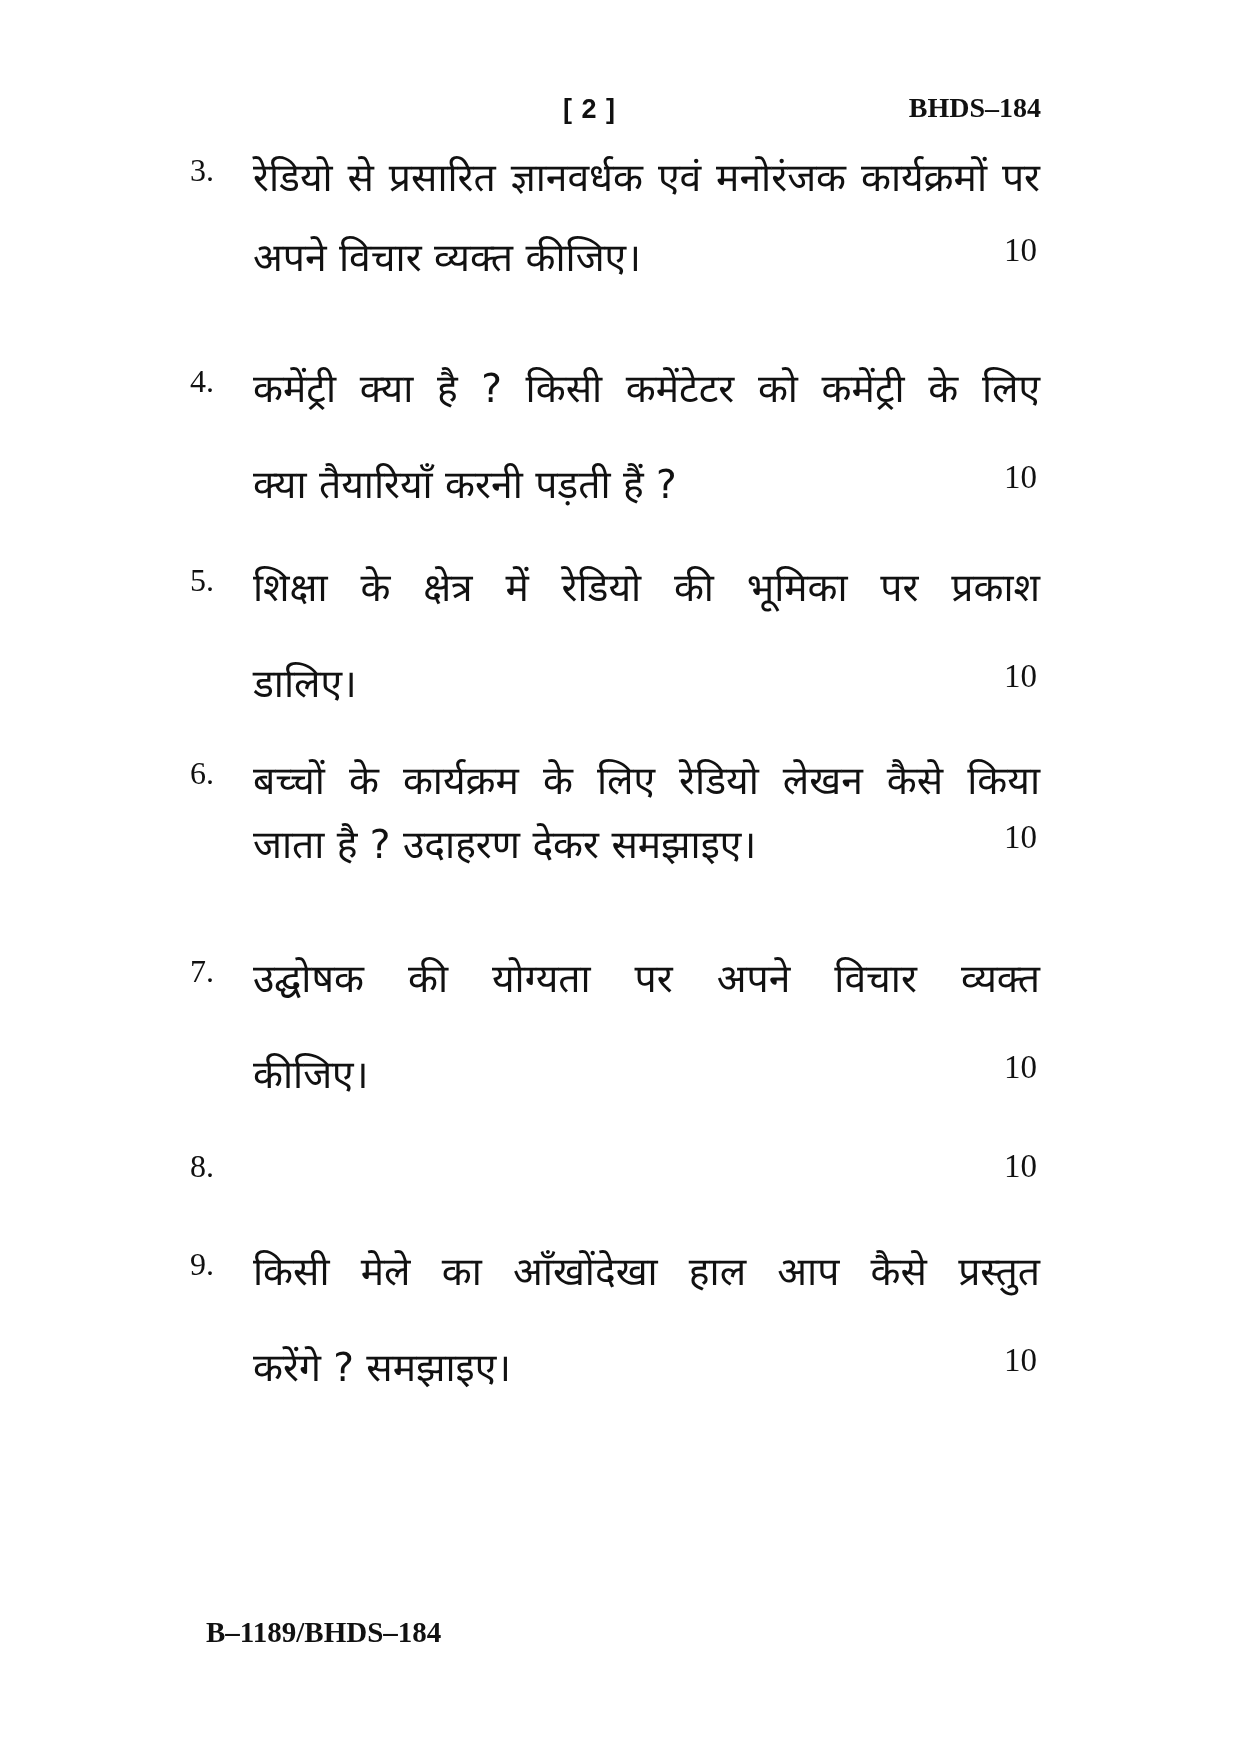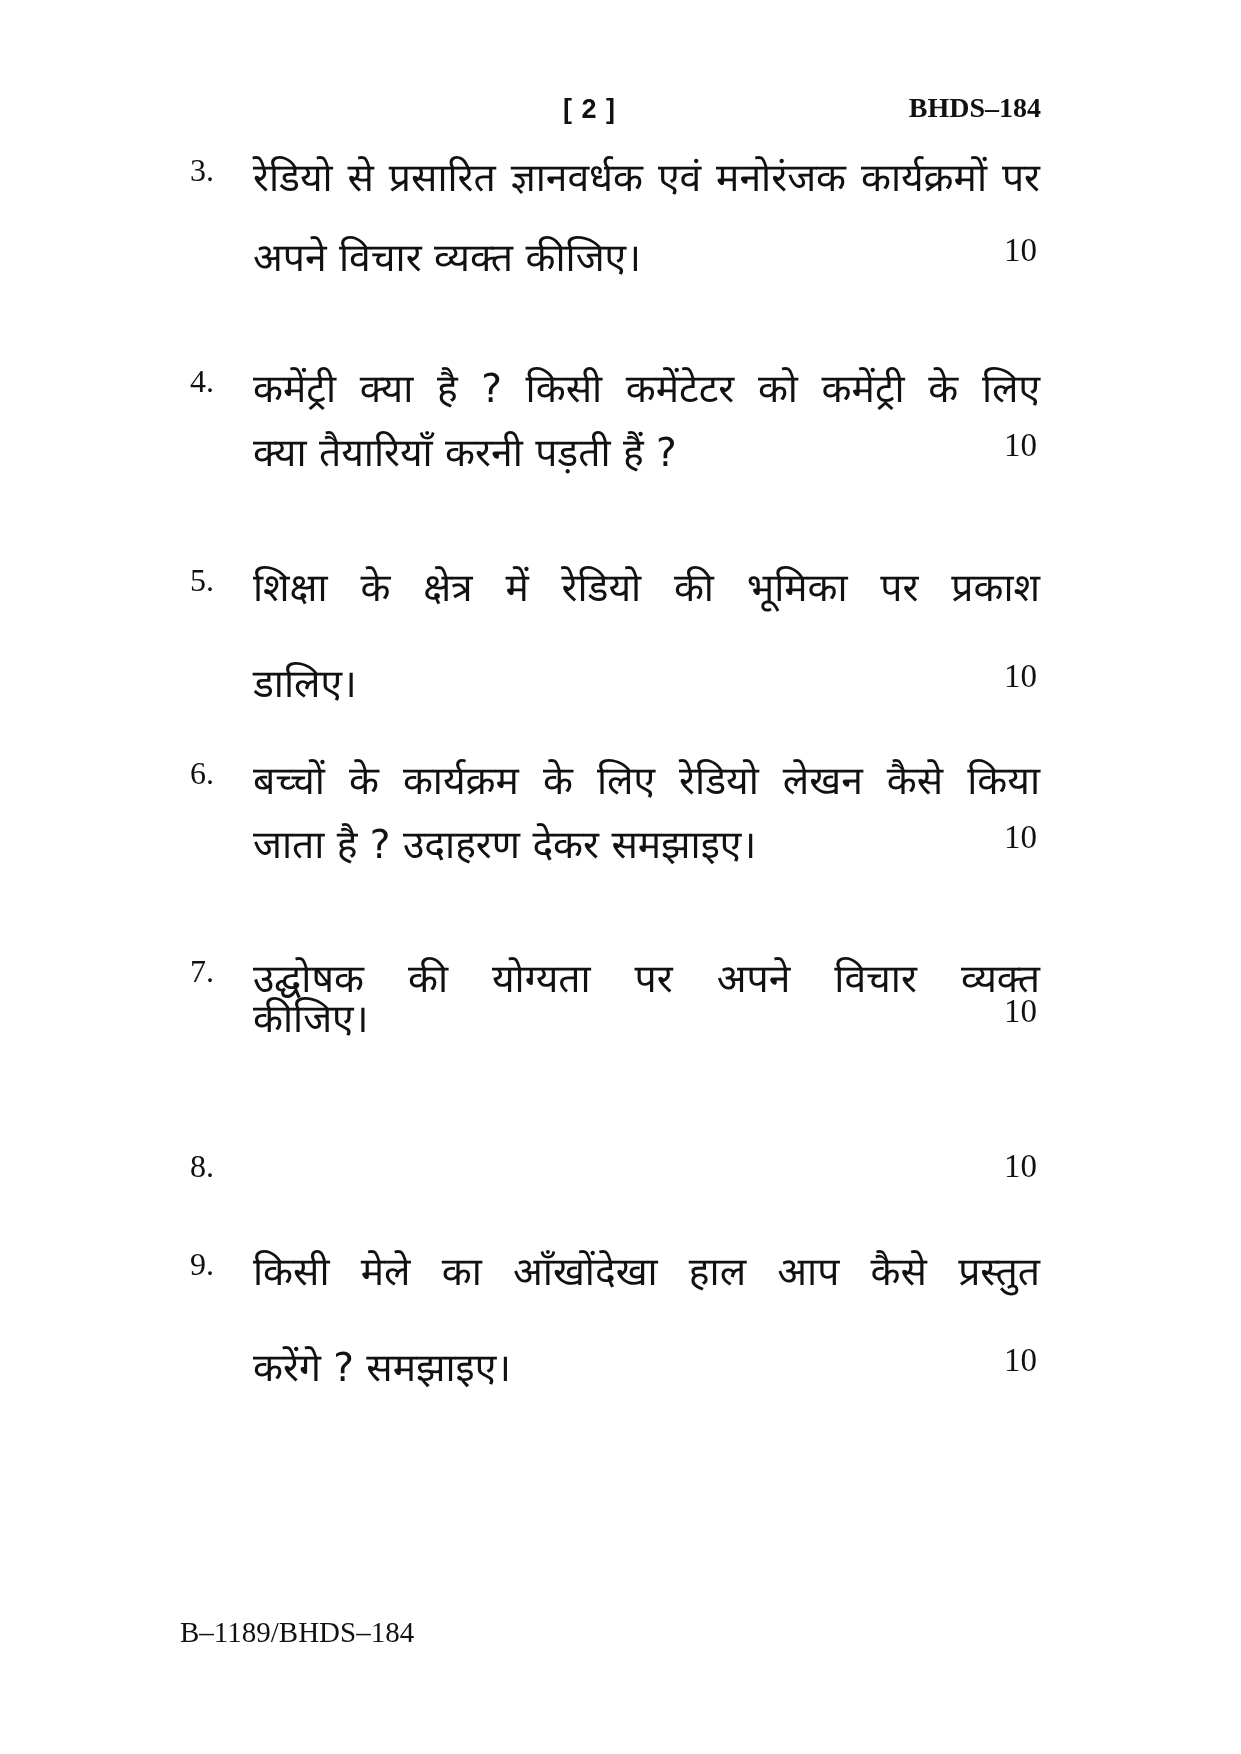--- a/index.html
+++ b/index.html
@@ -69,24 +69,24 @@
     }
     .q-marks {
       position: absolute;
       right: 13px;
       top: 0;
       font-family: "Liberation Serif", "DejaVu Serif", serif;
       font-size: 33px;
     }
     .footer-code {
       position: absolute;
-      left: 180px;
+      left: 206px;
       top: 1616px;
       font-family: "Liberation Serif", "DejaVu Serif", serif;
-      font-weight: normal;
+      font-weight: bold;
       font-size: 29px;
     }
   </style>
 </head>
 <body>
 
 <div class="page-number">[ 2 ]</div>
 <div class="paper-code-top">BHDS–184</div>
 
 <div class="question" style="top:150px;">
@@ -98,21 +98,21 @@
     <span class="q-text nojust">अपने विचार व्यक्त कीजिए।</span>
     <span class="q-marks">10</span>
   </div>
 </div>
 
 <div class="question" style="top:361px;">
   <div class="q-line">
     <span class="q-num">4.</span>
     <span class="q-text">कमेंट्री क्या है ? किसी कमेंटेटर को कमेंट्री के लिए</span>
   </div>
-  <div class="q-line" style="margin-top:24px;">
+  <div class="q-line" style="margin-top:56px;">
     <span class="q-text nojust">क्या तैयारियाँ करनी पड़ती हैं ?</span>
     <span class="q-marks">10</span>
   </div>
 </div>
 
 <div class="question" style="top:560px;">
   <div class="q-line">
     <span class="q-num">5.</span>
     <span class="q-text">शिक्षा के क्षेत्र में रेडियो की भूमिका पर प्रकाश</span>
   </div>
@@ -131,21 +131,21 @@
     <span class="q-text nojust">जाता है ? उदाहरण देकर समझाइए।</span>
     <span class="q-marks">10</span>
   </div>
 </div>
 
 <div class="question" style="top:951px;">
   <div class="q-line">
     <span class="q-num">7.</span>
     <span class="q-text">उद्घोषक की योग्यता पर अपने विचार व्यक्त</span>
   </div>
-  <div class="q-line" style="">
+  <div class="q-line" style="margin-top:56px;">
     <span class="q-text nojust">कीजिए।</span>
     <span class="q-marks">10</span>
   </div>
 </div>
 
 <div class="question" style="top:1146px;">
   <div class="q-line">
     <span class="q-num">8.</span>
     <span class="q-marks">10</span>
   </div>

